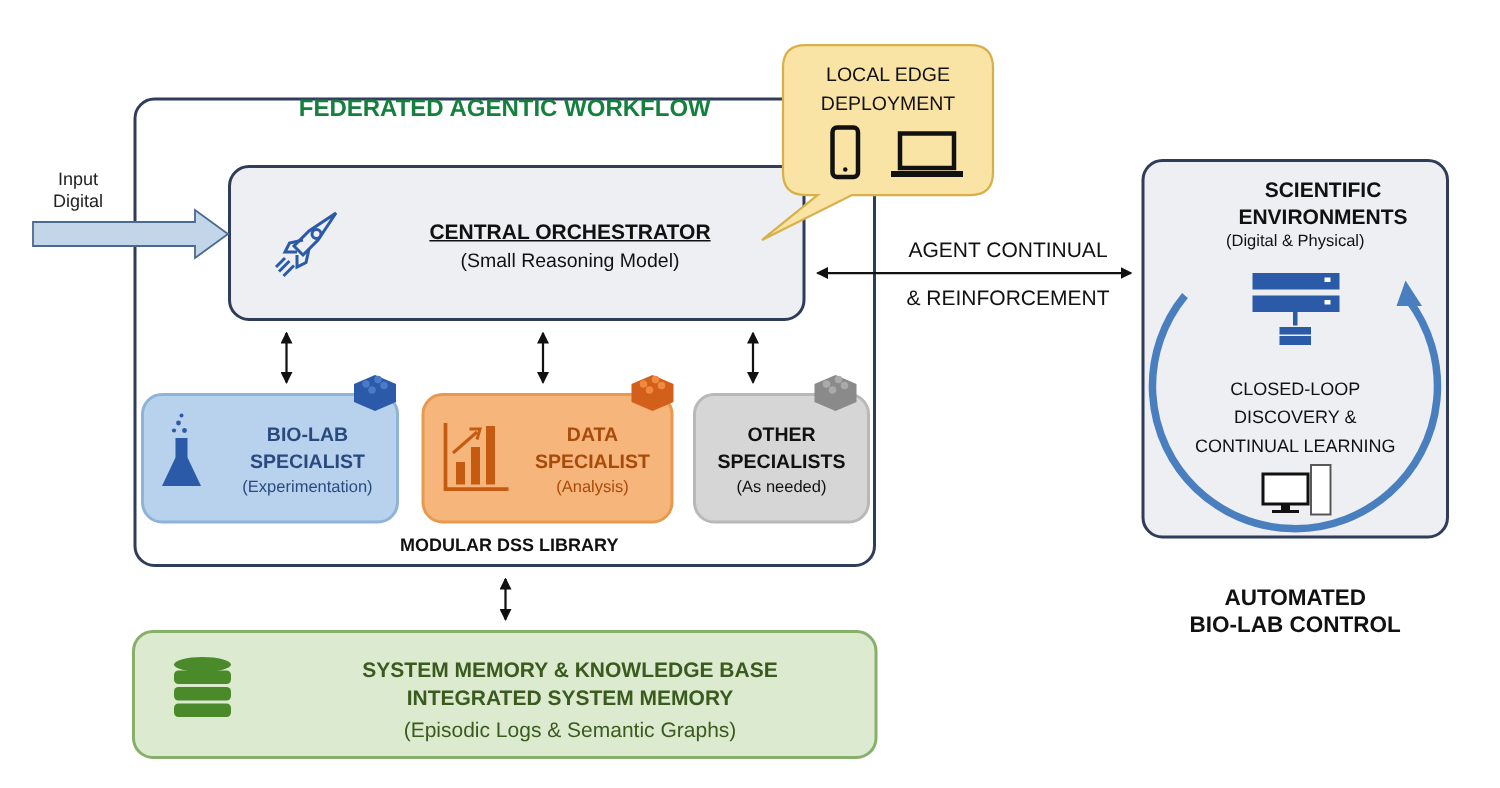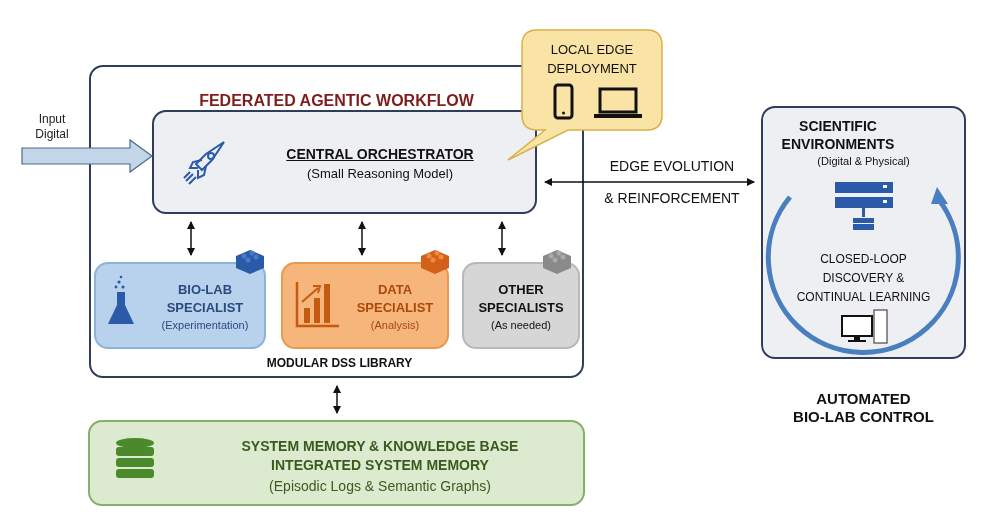--- a/index.html
+++ b/index.html
@@ -18,21 +18,21 @@
 </style>
 </head>
 <body>
 
 <div class="t" style="left:22px;top:112px;width:60px;font-size:12px;line-height:15px;color:#222;">
   <div>Input</div>
   <div>Digital</div>
 </div>
 
 <div id="federated-box" class="abs"></div>
-<div class="t b" style="left:89px;top:92px;width:495px;font-size:16px;color:#7f1d1d;">FEDERATED AGENTIC WORKFLOW</div>
+<div class="t b" style="left:89px;top:64px;width:495px;font-size:16px;color:#15803d;">FEDERATED AGENTIC WORKFLOW</div>
 
 <div id="orchestrator-box" class="abs"></div>
 <div class="t b" style="left:230px;top:146px;width:300px;font-size:14px;color:#111;text-decoration:underline;">CENTRAL ORCHESTRATOR</div>
 <div class="t" style="left:230px;top:166px;width:300px;font-size:13px;color:#111;">(Small Reasoning Model)</div>
 
 <div id="bio-box" class="abs"></div>
 <div class="t b" style="left:150px;top:281px;width:110px;font-size:13px;line-height:18px;color:#2a4a7f;">
   <div>BIO-LAB</div>
   <div>SPECIALIST</div>
 </div>
@@ -54,25 +54,25 @@
 
 <div class="t b" style="left:89px;top:356px;width:501px;font-size:12px;color:#111;">MODULAR DSS LIBRARY</div>
 
 <div id="memory-box" class="abs"></div>
 <div class="t b" style="left:180px;top:437px;width:400px;font-size:14px;line-height:19px;color:#3a5a1e;">
   <div>SYSTEM MEMORY &amp; KNOWLEDGE BASE</div>
   <div>INTEGRATED SYSTEM MEMORY</div>
 </div>
 <div class="t" style="left:180px;top:478px;width:400px;font-size:14px;color:#3a5a1e;">(Episodic Logs &amp; Semantic Graphs)</div>
 
-<div class="t" style="left:592px;top:158px;width:160px;font-size:14px;color:#111;">EDGE EVOLUTION</div>
+<div class="t" style="left:592px;top:158px;width:160px;font-size:14px;color:#111;">AGENT CONTINUAL</div>
 <div class="t" style="left:592px;top:190px;width:160px;font-size:14px;color:#111;">&amp; REINFORCEMENT</div>
 
 <div id="sci-box" class="abs"></div>
-<div class="t b" style="left:726px;top:117px;width:224px;font-size:14px;line-height:18px;color:#111;">
+<div class="t b" style="left:770px;top:117px;width:224px;font-size:14px;line-height:18px;color:#111;">
   <div>SCIENTIFIC</div>
   <div>ENVIRONMENTS</div>
 </div>
 <div class="t" style="left:761px;top:155px;width:205px;font-size:11px;color:#111;">(Digital &amp; Physical)</div>
 <div class="t" style="left:761px;top:250px;width:205px;font-size:12px;line-height:19px;color:#111;">
   <div>CLOSED-LOOP</div>
   <div>DISCOVERY &amp;</div>
   <div>CONTINUAL LEARNING</div>
 </div>
 <div class="t b" style="left:761px;top:390px;width:205px;font-size:15px;line-height:18px;color:#111;">

